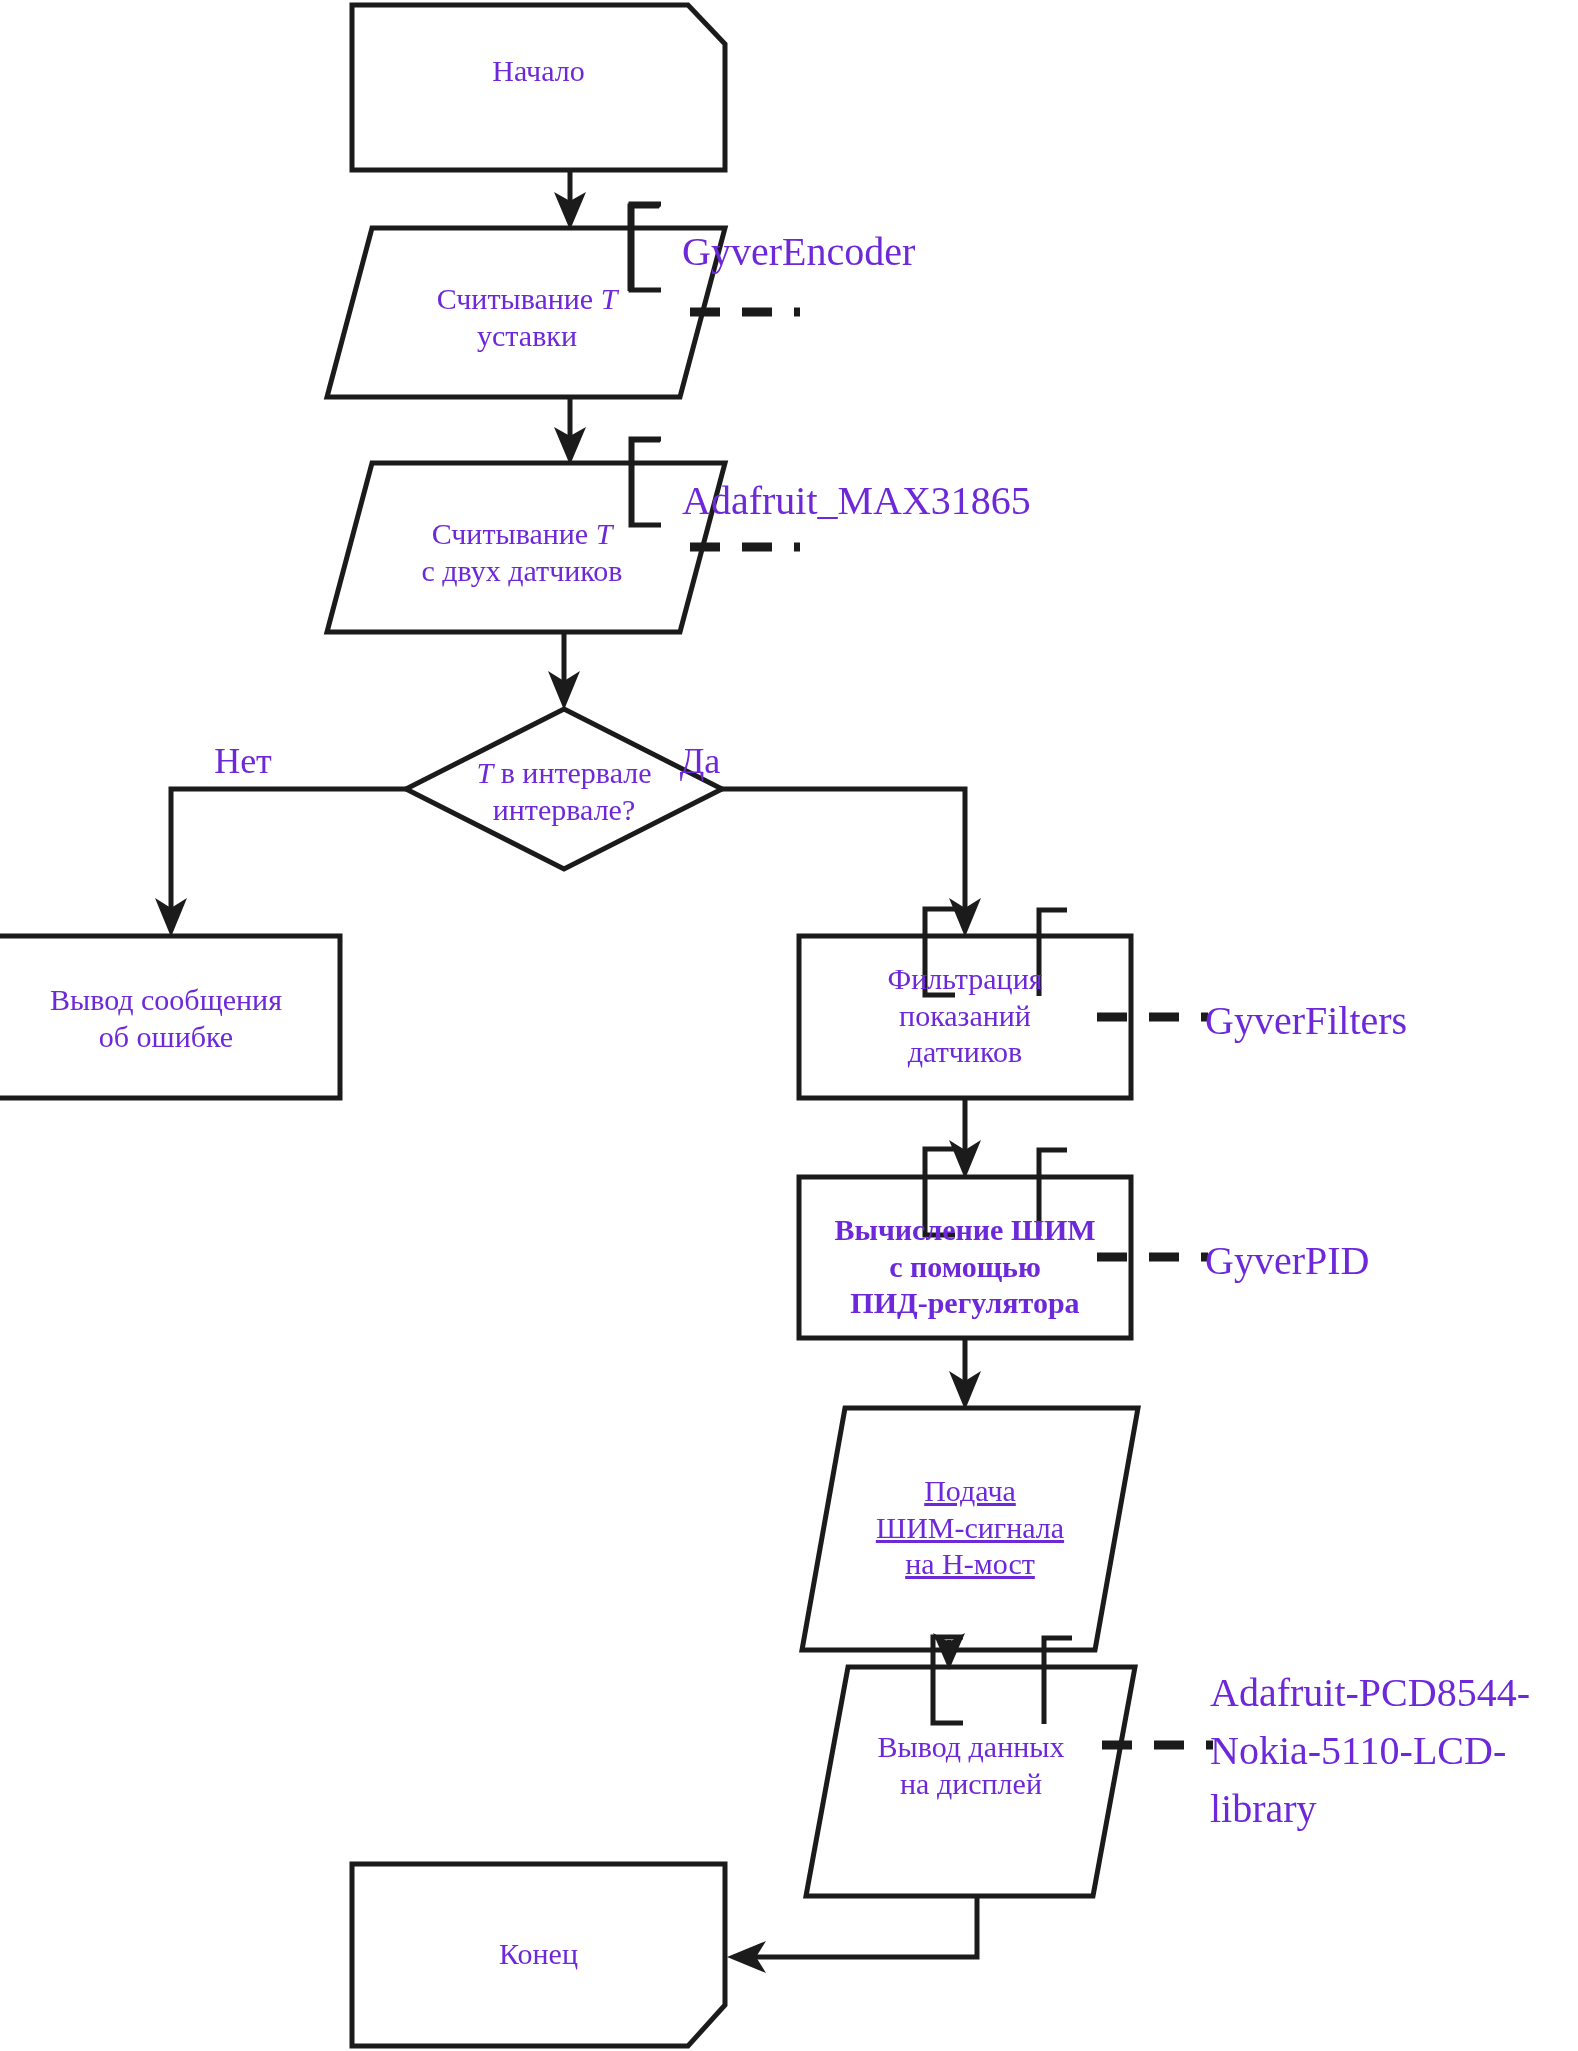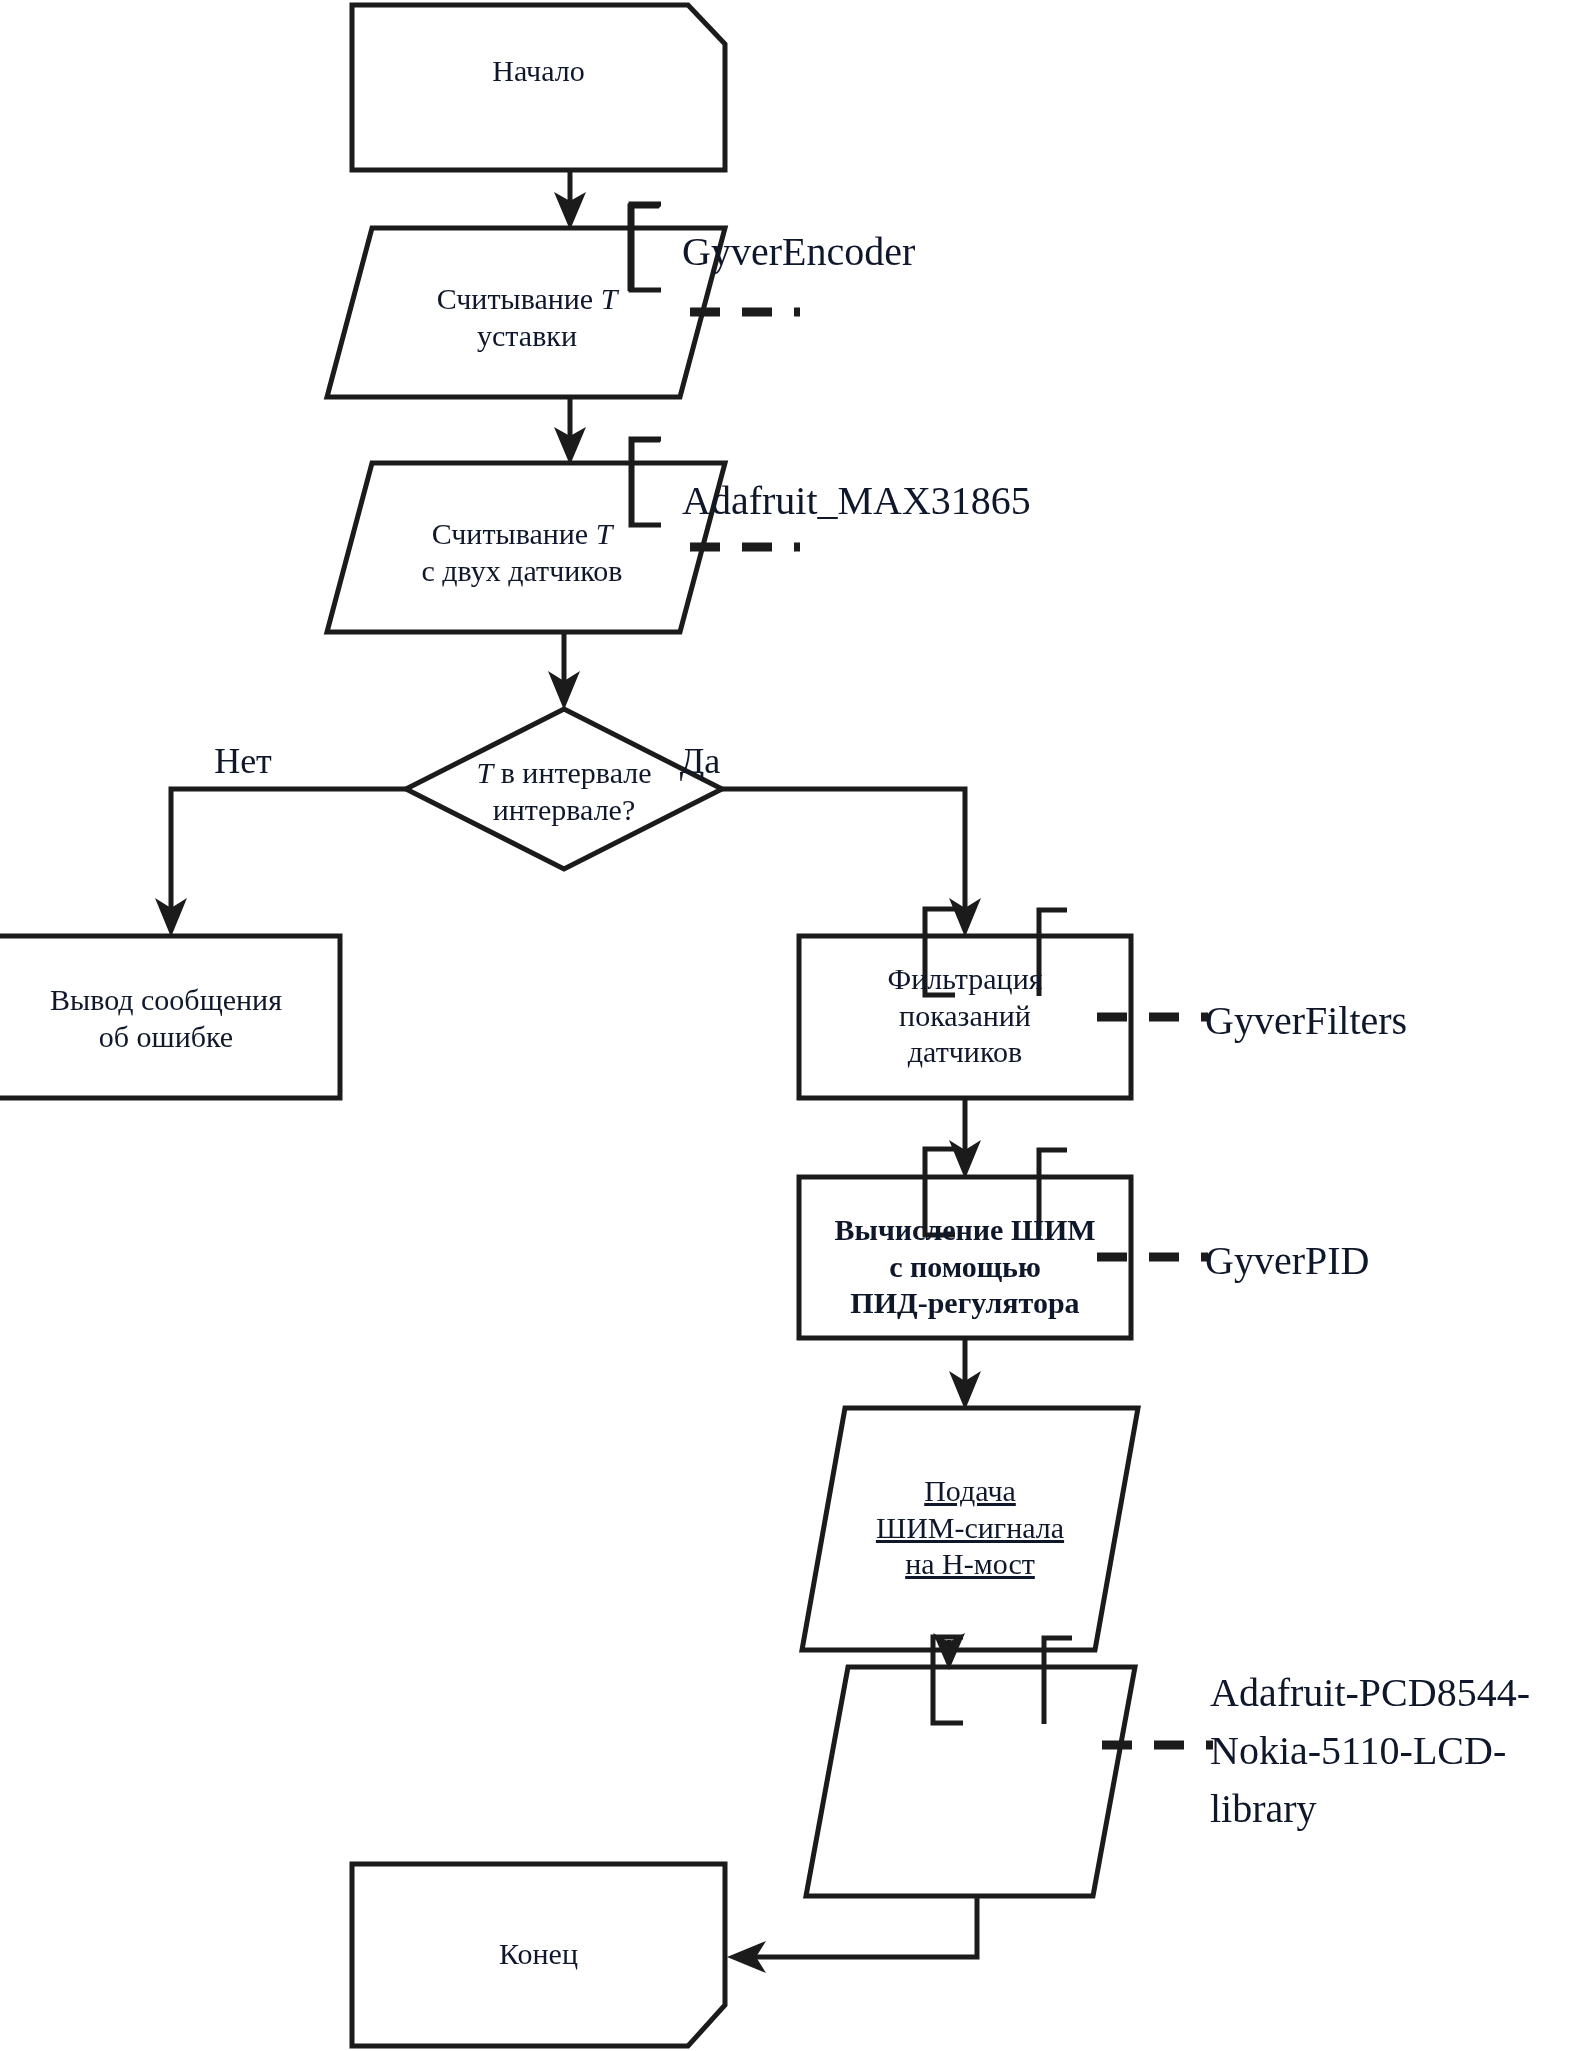--- a/index.html
+++ b/index.html
@@ -50,21 +50,21 @@
   }
   .bracket {
     fill: none;
     stroke: #1b1b1b;
     stroke-width: 5;
     stroke-linejoin: miter;
     stroke-linecap: butt;
   }
   .lbl {
     position: absolute;
-    color: #0f172a;
+    color: #6d28d9;
     font-family: "Liberation Serif", "DejaVu Serif", serif;
     line-height: 1.22;
     white-space: pre-line;
     text-align: center;
     pointer-events: none;
   }
   .node-label {
     font-size: 30px;
   }
   .node-label.bold {
@@ -180,20 +180,22 @@
 датчиков</div>
 
   <div class="lbl node-label bold" style="left:795px; top:1202px; width:340px;margin-top:10px;">Вычисление ШИМ
 с помощью
 ПИД-регулятора</div>
 
   <div class="lbl node-label" style="left:800px; top:1473px; width:340px;text-decoration:underline;">Подача
 ШИМ-сигнала
 на H-мост</div>
 
+  <div class="lbl node-label" style="left:806px; top:1729px; width:330px;">Вывод данных
+на дисплей</div>
 
   <div class="lbl node-label" style="left:352px; top:1936px; width:373px;">Конец</div>
 
   <div class="lbl edge-label" style="left:183px; top:740px; width:120px;">Нет</div>
 
   <div class="lbl edge-label" style="left:640px; top:740px; width:120px;">Да</div>
 
   <div class="lbl annot-label" style="left:682px; top:228px; width:420px;">GyverEncoder</div>
 
   <div class="lbl annot-label" style="left:682px; top:462px; width:480px;margin-top:15px;">Adafruit_MAX31865</div>

